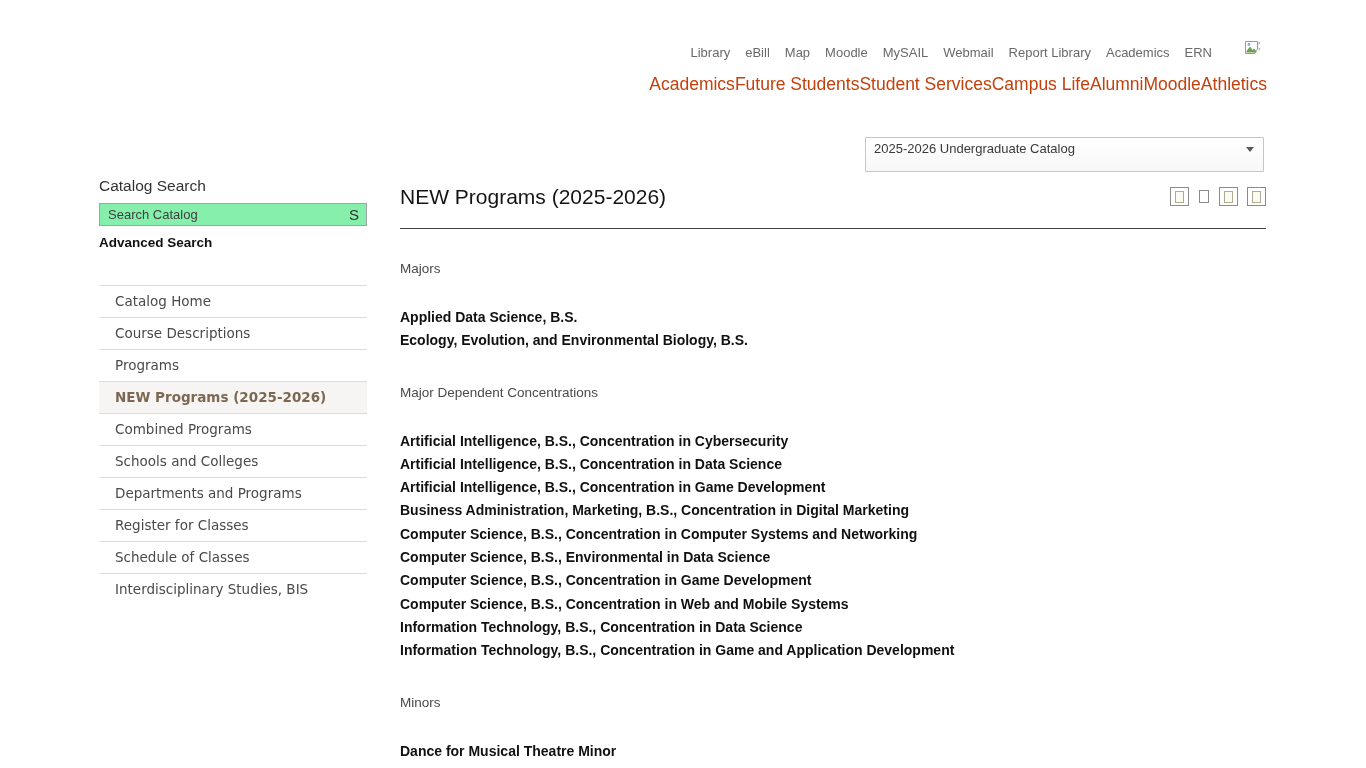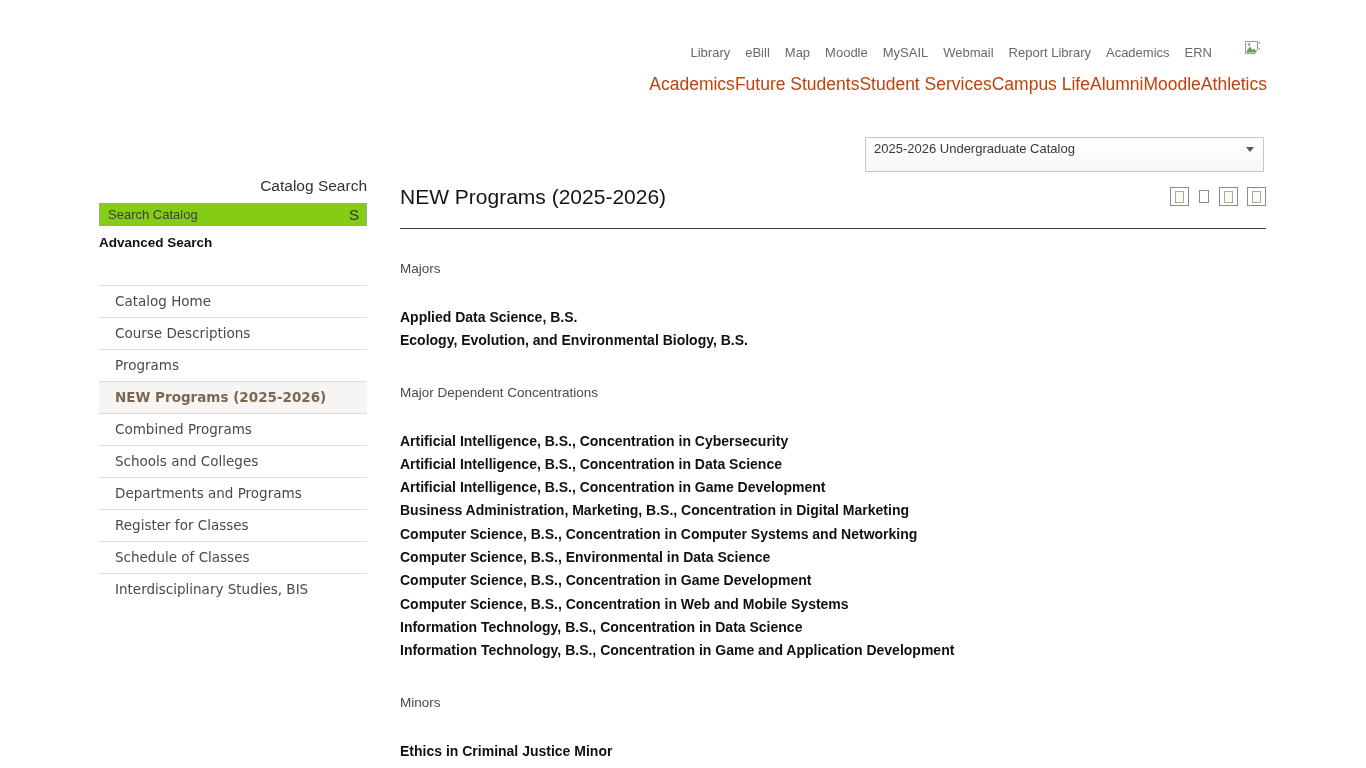--- a/index.html
+++ b/index.html
@@ -36,24 +36,24 @@
     border-radius:1px;
   }
   .caret {
     position:absolute; right:9px; top:9px; width:0; height:0;
     border-left:4.5px solid transparent; border-right:4.5px solid transparent;
     border-top:5px solid #5a5a5a;
   }
 
   
   .sidebar { position:absolute; left:99px; top:177px; width:268px; }
-  .search-heading { font-size:15.5px; color:#333; font-weight:400; margin-bottom:8px;text-align:right; }
+  .search-heading { font-size:15.5px; color:#333; font-weight:400; margin-bottom:8px; }
   .search-box {
     position:relative; width:100%; height:23px;
-    border:1px solid #a3a3a3; background:#84cc16;
+    border:1px solid #a3a3a3; background:#86efac;
   }
   .search-box input {
     width:100%; height:100%; border:none; outline:none;
     font-family:"Liberation Sans", sans-serif;
     font-size:13px; color:#444; padding:0 22px 0 8px; background:transparent;
   }
   .search-box input::placeholder { color:#3f3f3f; opacity:1; }
   .search-go {
     position:absolute; right:7px; top:2px;
     font-size:15px; color:#333;
@@ -237,20 +237,21 @@
 
             <div class="clickable">Information Technology, B.S., Concentration in Game and Application Development</div>
 
         </div>
       </div>
 
       <div class="section">
         <div class="section-label">Minors</div>
         <div class="section-links">
 
+            <div class="clickable">Dance for Musical Theatre Minor</div>
 
             <div class="clickable">Ethics in Criminal Justice Minor</div>
 
         </div>
       </div>
 
   </div>
 </div>
 
 </body></html>

